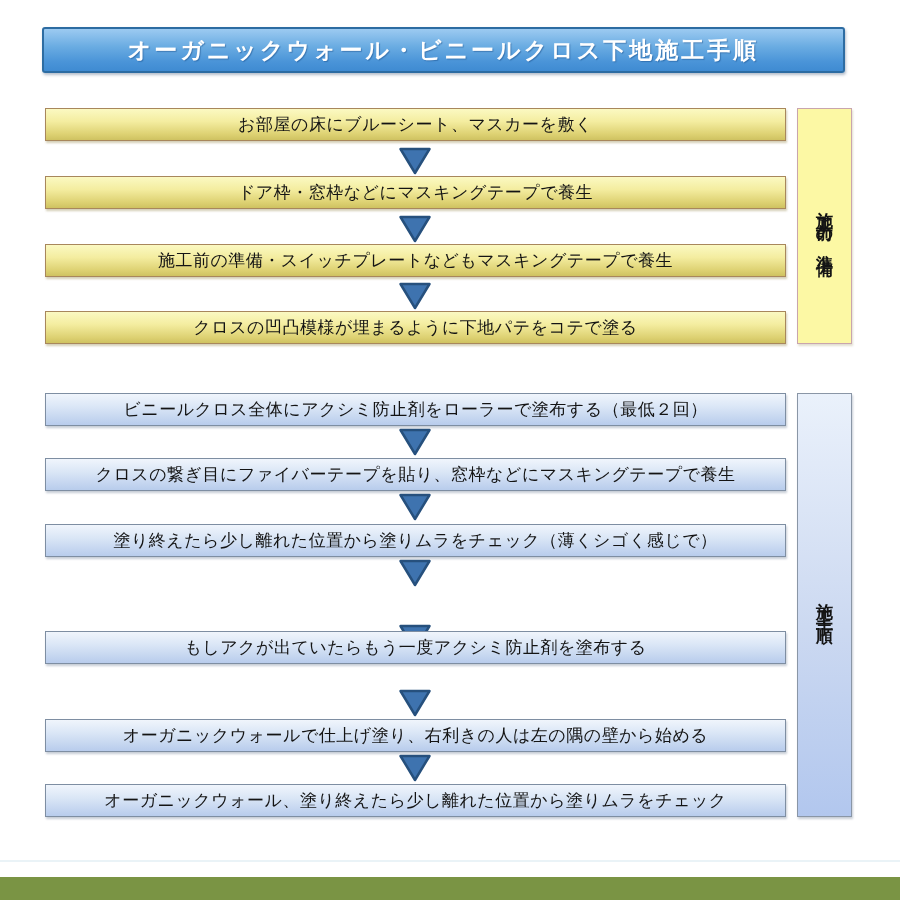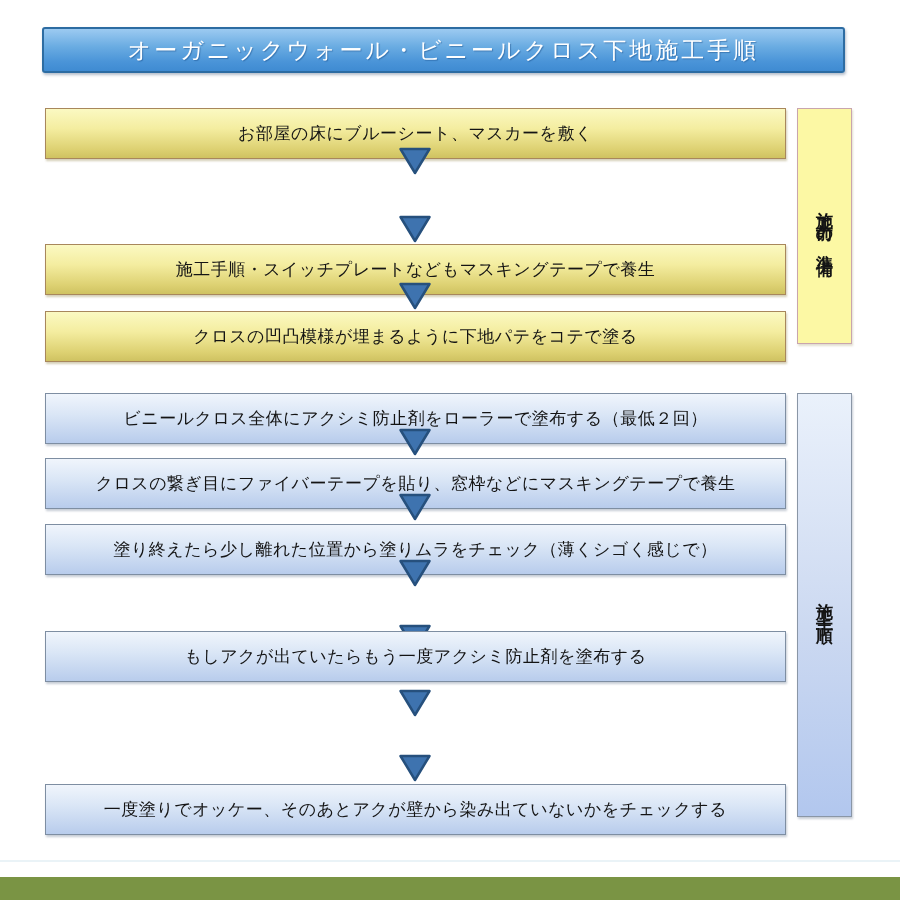--- a/index.html
+++ b/index.html
@@ -10,27 +10,27 @@
     color:#111111;
   }
   .page { position:relative; width:900px; height:900px; background:#ffffff; overflow:hidden; }
 
   .title-bar {
     position:absolute; left:42px; top:27px; width:803px; height:46px;
     background:linear-gradient(180deg,#9ccaf1 0%,#6aace2 42%,#4a94d8 78%,#3f8bd2 100%);
     border:2px solid #2d6ca2; border-radius:3px;
     box-shadow:1px 2px 3px rgba(90,110,140,.45);
     display:flex; align-items:center; justify-content:center;
-    color:#ffffff; font-weight:normal; font-size:23px; letter-spacing:3px;
+    color:#ffffff; font-weight:bold; font-size:23px; letter-spacing:3px;
     text-shadow:1px 1px 1px rgba(20,70,130,.45);
     white-space:nowrap;
   }
 
   .step {
-    position:absolute; left:45px; width:741px; height:51px;
+    position:absolute; left:45px; width:741px; height:33px;
     display:flex; align-items:center; justify-content:center;
     font-size:17px; letter-spacing:0.5px; color:#141414;
     white-space:nowrap;
   }
   .step.yellow {
     background:linear-gradient(180deg,#fbf9c2 0%,#f4eda0 40%,#ddd172 82%,#cfc261 100%);
     border:1px solid #a8875c;
     box-shadow:1px 2px 2px rgba(160,148,96,.45);
   }
   .step.blue {
@@ -76,25 +76,26 @@
 
 <div class="page">
 
   <div class="title-bar">オーガニックウォール・ビニールクロス下地施工手順</div>
 
   <div class="step yellow" style="top:108px">お部屋の床にブルーシート、マスカーを敷く</div>
   <svg class="arrow" style="top:147px" viewBox="0 0 34 28">
       <polygon points="2.5,2 31.5,2 17,26" fill="#3e73af" stroke="#26507d" stroke-width="2.5" stroke-linejoin="round"></polygon>
     </svg>
 
+  <div class="step yellow" style="top:176px">ドア枠・窓枠などにマスキングテープで養生</div>
   <svg class="arrow" style="top:215px" viewBox="0 0 34 28">
       <polygon points="2.5,2 31.5,2 17,26" fill="#3e73af" stroke="#26507d" stroke-width="2.5" stroke-linejoin="round"></polygon>
     </svg>
 
-  <div class="step yellow" style="top:244px">施工手順・スイッチプレートなどもマスキングテープで養生</div>
+  <div class="step yellow" style="top:244px">施工前の準備・スイッチプレートなどもマスキングテープで養生</div>
   <svg class="arrow" style="top:282px" viewBox="0 0 34 28">
       <polygon points="2.5,2 31.5,2 17,26" fill="#3e73af" stroke="#26507d" stroke-width="2.5" stroke-linejoin="round"></polygon>
     </svg>
 
   <div class="step yellow" style="top:311px">クロスの凹凸模様が埋まるように下地パテをコテで塗る</div>
 
   <div class="side-label yellow">施工前の準備</div>
 
   <div class="step blue" style="top:393px">ビニールクロス全体にアクシミ防止剤をローラーで塗布する（最低２回）</div>
   <svg class="arrow" style="top:428px" viewBox="0 0 34 28">
@@ -113,24 +114,25 @@
 
   <svg class="arrow" style="top:624px" viewBox="0 0 34 28">
       <polygon points="2.5,2 31.5,2 17,26" fill="#3e73af" stroke="#26507d" stroke-width="2.5" stroke-linejoin="round"></polygon>
     </svg>
 
   <div class="step blue" style="top:631px">もしアクが出ていたらもう一度アクシミ防止剤を塗布する</div>
   <svg class="arrow" style="top:689px" viewBox="0 0 34 28">
       <polygon points="2.5,2 31.5,2 17,26" fill="#3e73af" stroke="#26507d" stroke-width="2.5" stroke-linejoin="round"></polygon>
     </svg>
 
+  <div class="step blue" style="top:719px">オーガニックウォールで仕上げ塗り、右利きの人は左の隅の壁から始める</div>
   <svg class="arrow" style="top:754px" viewBox="0 0 34 28">
       <polygon points="2.5,2 31.5,2 17,26" fill="#3e73af" stroke="#26507d" stroke-width="2.5" stroke-linejoin="round"></polygon>
     </svg>
 
-  <div class="step blue" style="top:784px">一度塗りでオッケー、そのあとアクが壁から染み出ていないかをチェックする</div>
+  <div class="step blue" style="top:784px">オーガニックウォール、塗り終えたら少し離れた位置から塗りムラをチェック</div>
 
   <div class="side-label blue">施工手順</div>
 
   <div class="divider-line"></div>
   <div class="footer-bar"></div>
 
 </div>
 
 </body></html>

